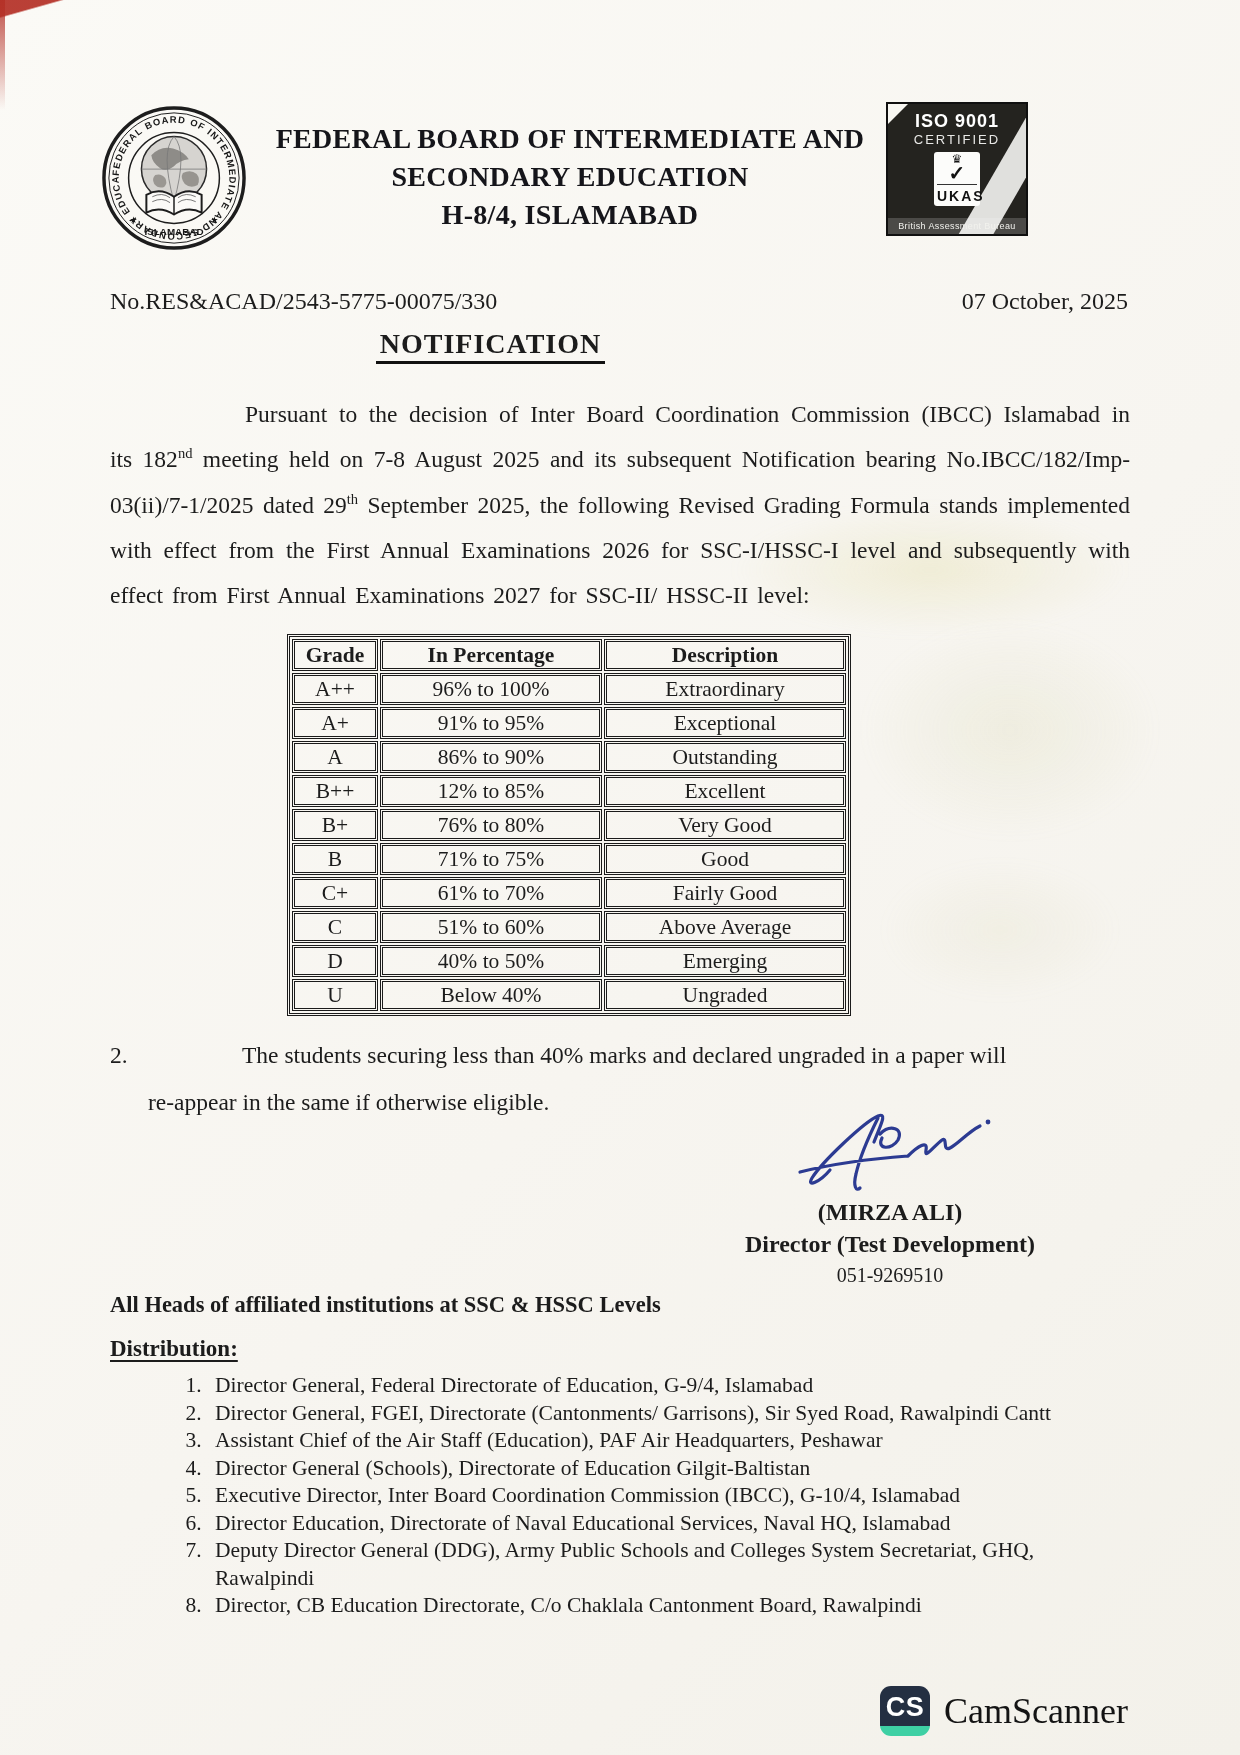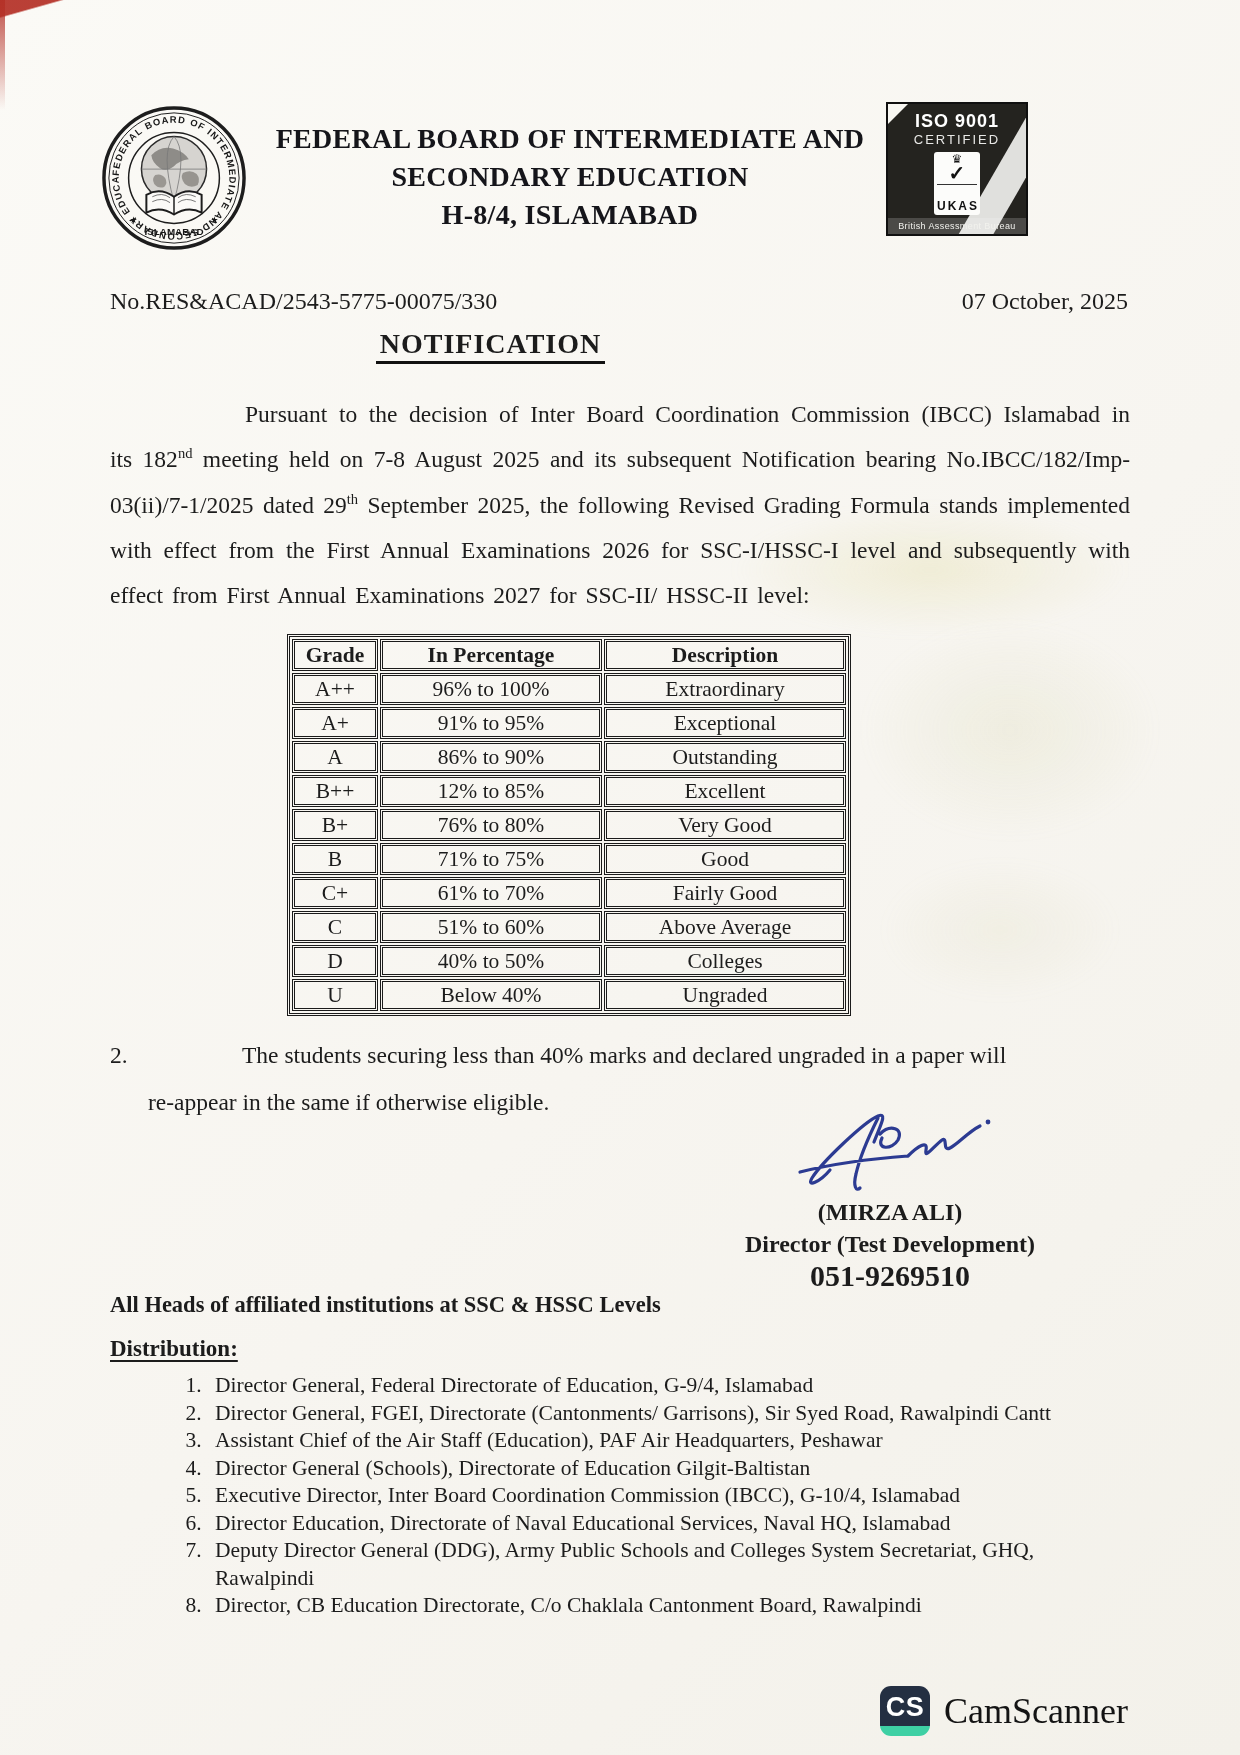--- a/index.html
+++ b/index.html
@@ -35,21 +35,21 @@
     border-left:20px solid #f8f7f2; border-bottom:20px solid transparent; }
   .iso-line1 { position:relative; margin-top:7px; font-family:"Liberation Sans",sans-serif;
     font-weight:bold; font-size:18px; letter-spacing:1px; }
   .iso-line2 { position:relative; font-family:"Liberation Sans",sans-serif; font-size:13px;
     letter-spacing:2px; color:#e8e8e6; }
   .ukas-box { position:relative; width:46px; margin:5px auto 0; background:#fcfcfa;
     color:#111; border-radius:3px; padding:2px 0 3px; line-height:1; }
   .ukas-box .crown { font-size:12px; line-height:10px; }
   .ukas-box .check { font-size:20px; font-weight:bold; line-height:18px; }
   .ukas-box .ukas-label { font-family:"Liberation Sans",sans-serif; font-weight:bold;
-    font-size:12px; letter-spacing:2px; border-top:1px solid #333; margin:2px 3px 0; padding-top:15px; }
+    font-size:14px; letter-spacing:2px; border-top:1px solid #333; margin:2px 3px 0; padding-top:4px; }
   .iso-footer { position:absolute; bottom:0; left:0; width:100%; background:rgba(255,255,255,.18);
     font-family:"Liberation Sans",sans-serif; font-size:9px; padding:3px 8px; color:#f2f2ee; letter-spacing:.4px; }
 
   
   .ref-row { position:absolute; left:110px; top:288px; width:1018px; display:flex;
     justify-content:space-between; font-size:24px; }
   .doc-title-wrap { position:absolute; left:0; top:328px; width:981px; text-align:center; }
   .doc-title { display:inline-block; font-weight:bold; font-size:28px; letter-spacing:1px;
     border-bottom:3px solid #111; padding:0 4px 1px; }
 
@@ -70,21 +70,21 @@
   
   .para2 { position:absolute; left:110px; top:1032px; width:900px; font-size:23.5px; line-height:2.0; }
   .para2 .num { position:absolute; left:0; top:0; }
   .para2 p { margin-left:38px; text-indent:94px; }
 
   
   .sign-block { position:absolute; left:690px; top:1108px; width:400px; text-align:center; }
   .sign-svg { display:block; margin:0 auto -4px; }
   .sign-name { font-weight:bold; font-size:24px; line-height:32px; }
   .sign-title { font-weight:bold; font-size:24px; line-height:32px; }
-  .sign-phone { font-weight:bold; font-size:30px; line-height:31px; }
+  .sign-phone { font-weight:normal; font-size:20px; line-height:31px; }
 
   .addressee { position:absolute; left:110px; top:1292px; font-weight:bold; font-size:22.5px; }
   .dist-heading { position:absolute; left:110px; top:1336px; font-weight:bold; font-size:23px;
     text-decoration:underline; text-underline-offset:4px; }
   .dist-list { position:absolute; left:163px; top:1372px; width:950px; list-style:decimal; padding-left:44px; }
   .dist-list li { font-size:21.5px; line-height:27.5px; padding-left:8px; }
 
   
   .cs-footer { position:absolute; left:880px; top:1686px; display:flex; align-items:center; gap:14px; }
   .cs-badge { width:50px; height:50px; border-radius:11px;
@@ -223,21 +223,21 @@
 
           <tr>
             <td>C</td>
             <td>51% to 60%</td>
             <td>Above Average</td>
           </tr>
 
           <tr>
             <td>D</td>
             <td>40% to 50%</td>
-            <td>Colleges</td>
+            <td>Emerging</td>
           </tr>
 
           <tr>
             <td>U</td>
             <td>Below 40%</td>
             <td>Ungraded</td>
           </tr>
         </tbody>
     </table>
   </div>

